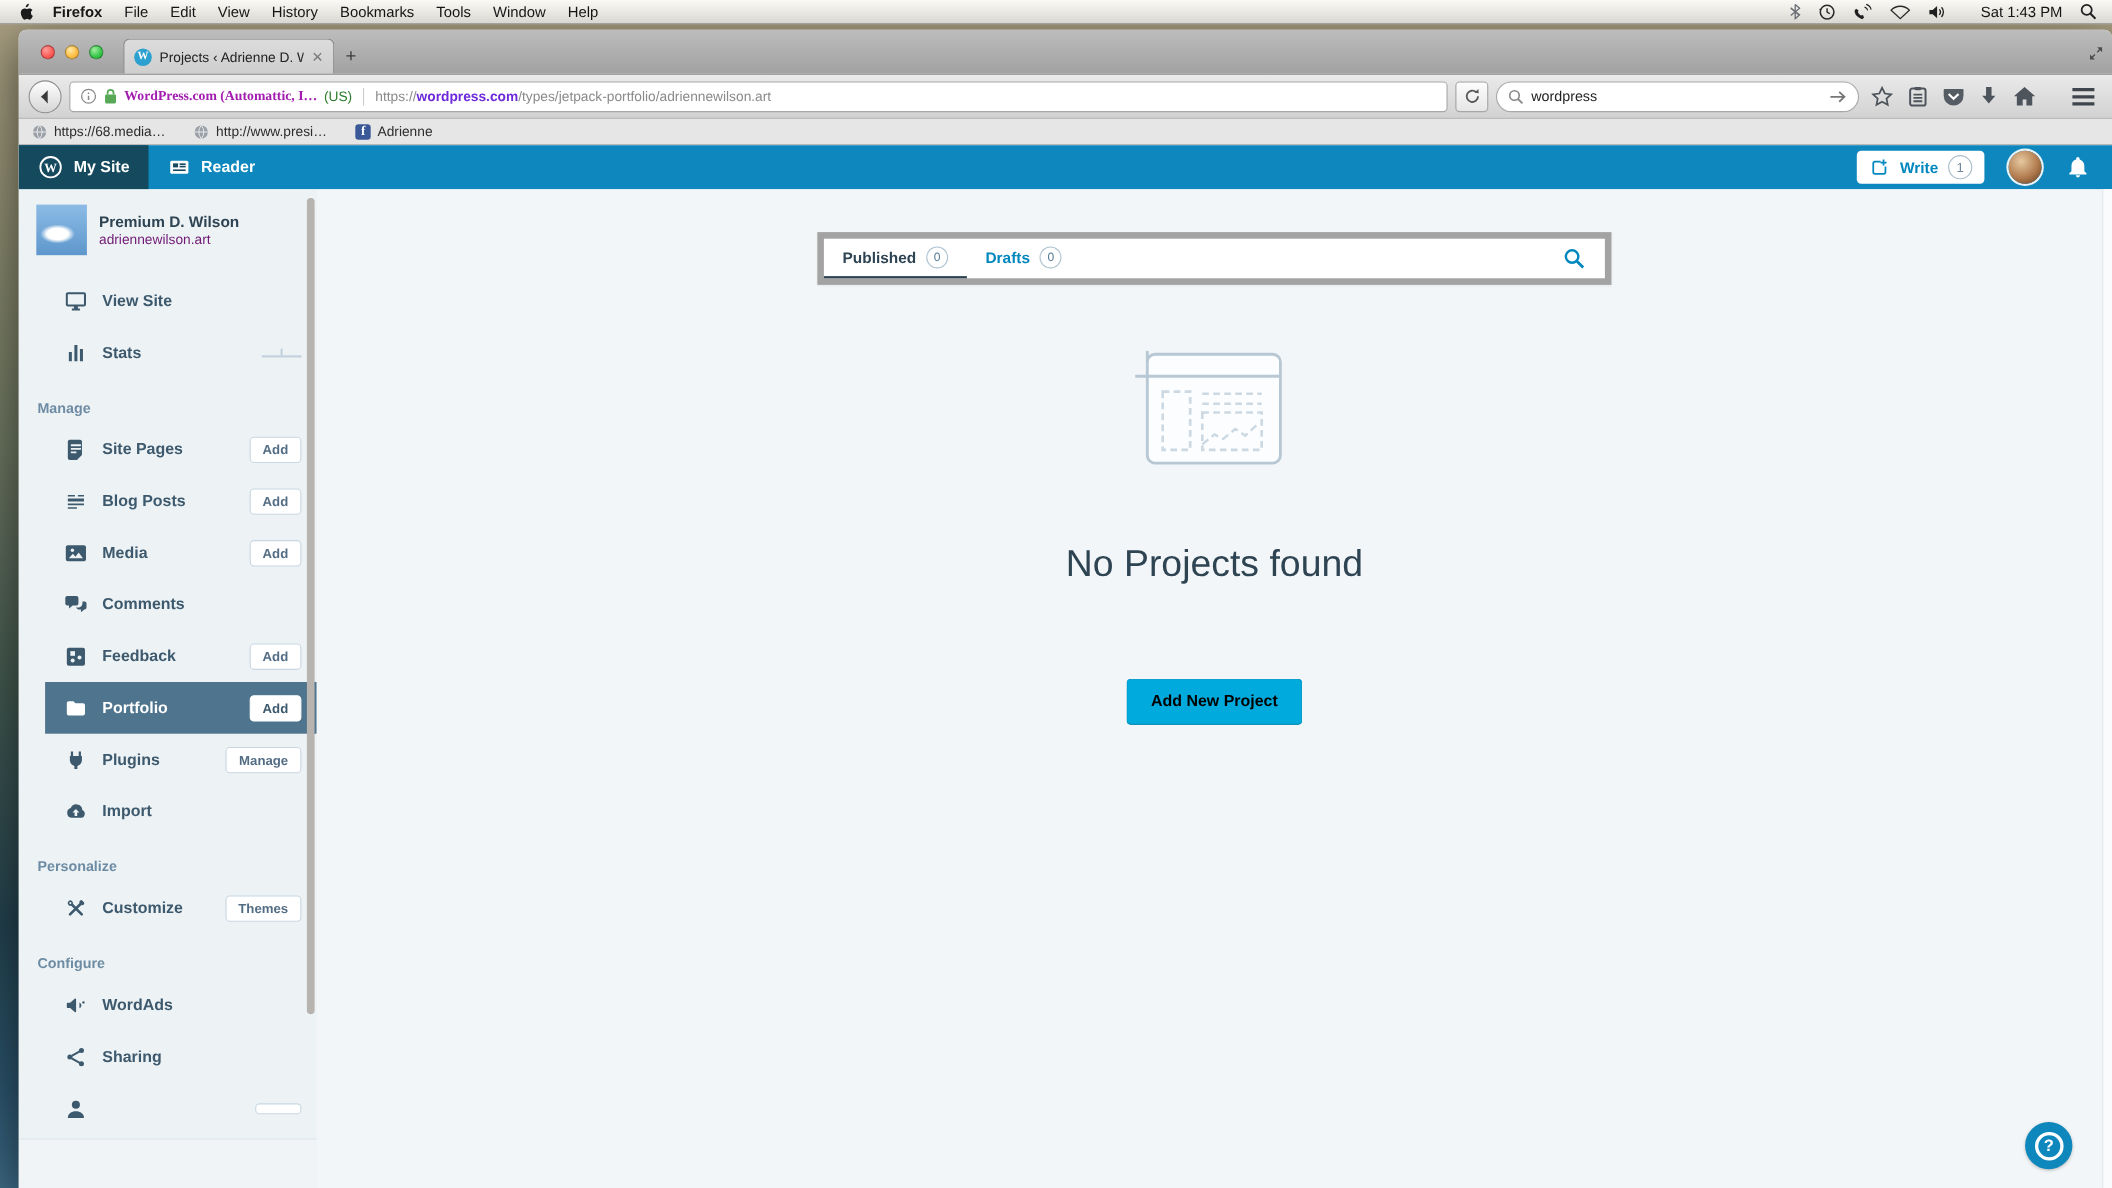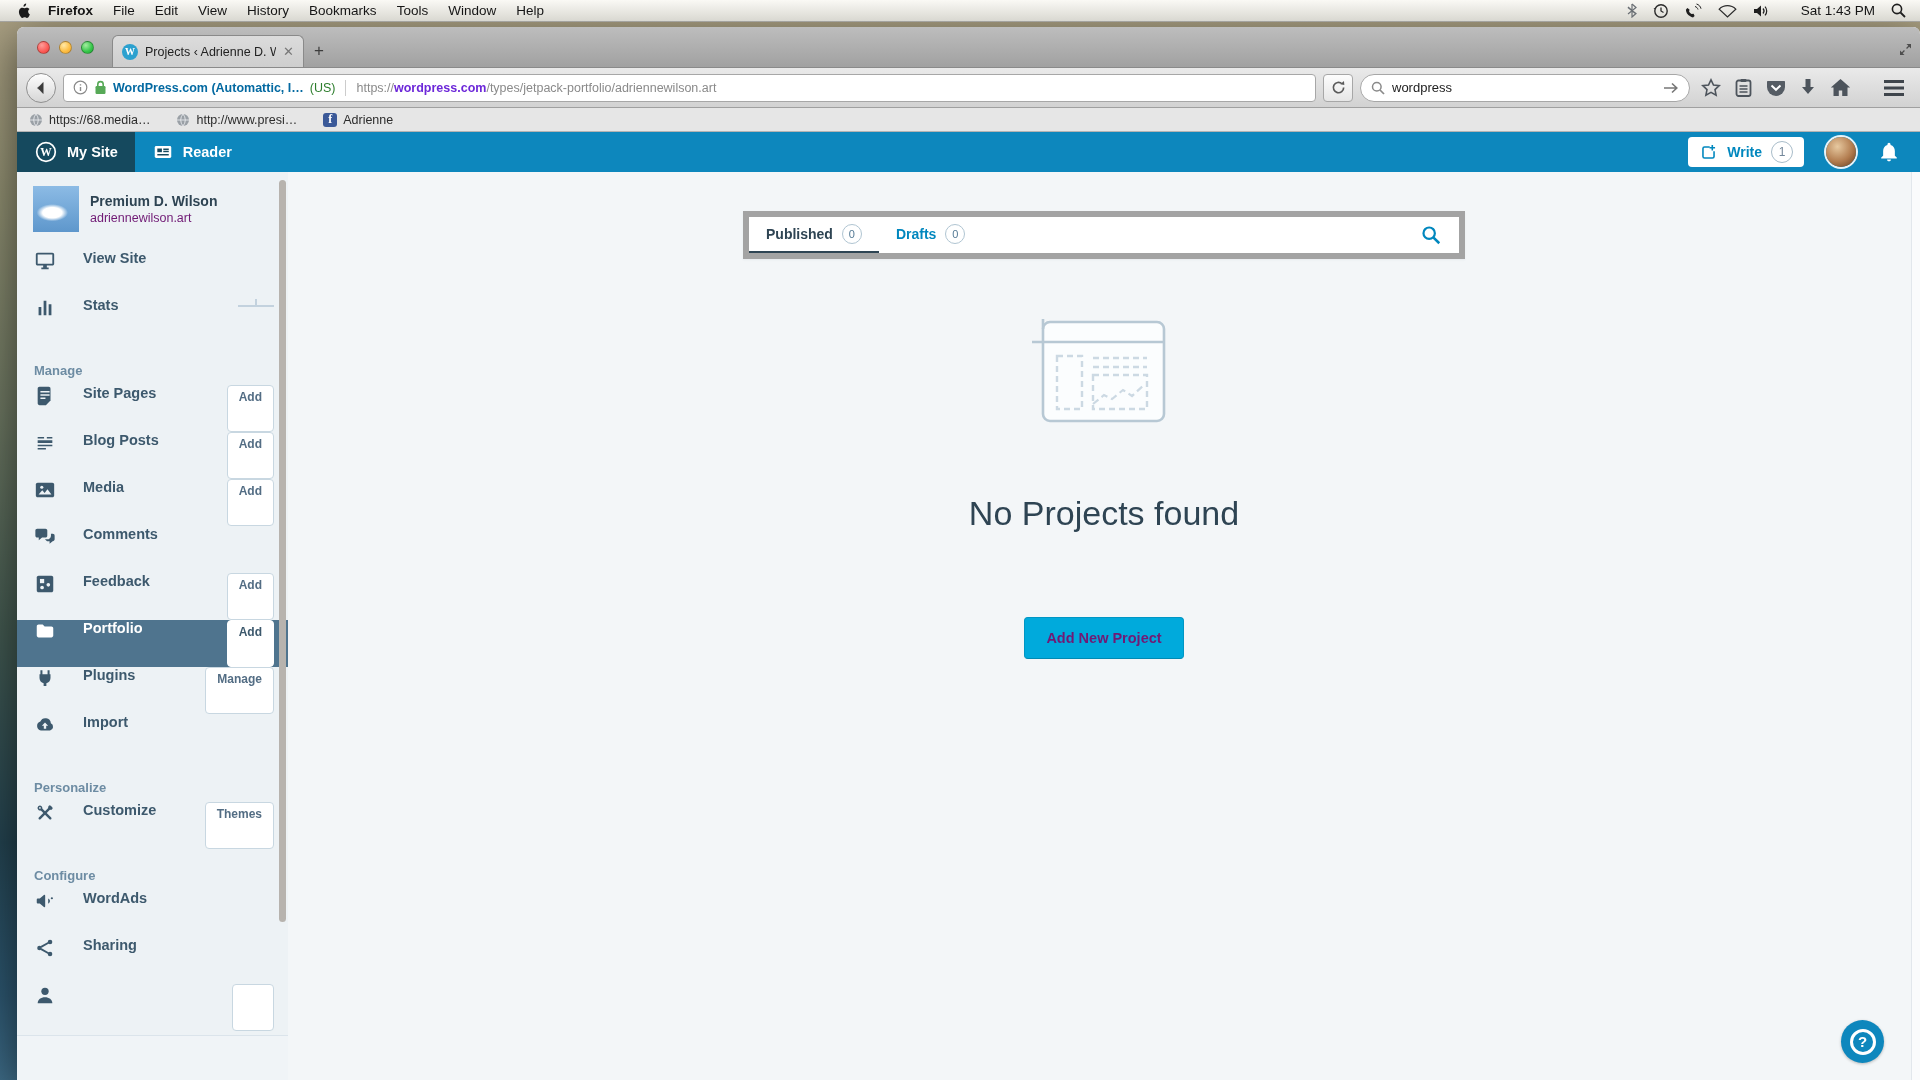--- a/index.html
+++ b/index.html
@@ -44,21 +44,21 @@
     color:#3c3c3c; font-size:17px; }
   .fullscreen-btn { position:absolute; right:8px; top:15px; color:#555; }
 
   .navbar { flex:0 0 40px; background:linear-gradient(#eaeaea,#d2d2d2); border-bottom:1px solid #a0a0a0;
     display:flex; align-items:center; padding:0 9px; gap:7px; }
   .back-btn { width:30px; height:30px; border-radius:50%; flex:0 0 30px;
     background:linear-gradient(#fefefe,#d6d6d6); border:1px solid #909090;
     display:flex; align-items:center; justify-content:center; color:#3a3a3a; }
   .urlbar { flex:1; height:28px; background:#fff; border:1px solid #a7a7a7; border-radius:4px;
     display:flex; align-items:center; padding:0 9px; gap:6px; font-size:12.5px; overflow:hidden; }
-  .identity-name { color:#0369a1; font-weight:bold; white-space:nowrap; }
+  .identity-name { color:#a21caf; font-weight:bold; white-space:nowrap;font-family:Liberation Serif, serif; }
   .identity-region { color:#2c7d2c; white-space:nowrap; }
   .url-divider { width:1px; height:16px; background:#ccc; margin:0 4px; flex:0 0 1px; }
   .url-text { white-space:nowrap; color:#8a8a8a; }
   .url-text b { color:#6d28d9; font-weight:bold; }
   .reload-btn { flex:0 0 30px; width:30px; height:28px; border:1px solid #a7a7a7; border-radius:4px;
     background:linear-gradient(#fdfdfd,#e6e6e6); display:flex; align-items:center; justify-content:center; color:#555; }
   .searchbar { flex:0 0 330px; width:330px; height:28px; background:#fff; border:1px solid #a7a7a7;
     border-radius:14px; display:flex; align-items:center; gap:7px; padding:0 10px; font-size:13px; color:#222; }
   .search-text { flex:1; }
   .navicons { display:flex; align-items:center; gap:13px; padding:0 6px 0 4px; color:#4d545c; }
@@ -91,22 +91,22 @@
   .sb-scrollthumb { position:absolute; right:2px; top:8px; width:7px; height:742px;
     background:#b7b3ae; border-radius:4px; z-index:5; }
   .profile { display:flex; align-items:center; gap:11px; padding:14px 16px; flex:0 0 74px; }
   .site-icon { width:46px; height:46px; flex:0 0 46px;
     background:radial-gradient(ellipse 55% 30% at 42% 58%, #ffffff 0 38%, rgba(255,255,255,0) 62%),
                linear-gradient(#8cbbe5,#5e97cc); }
   .profile-name { font-size:14px; font-weight:bold; color:#2e4453; }
   .profile-domain { font-size:12.5px; color:#701a75; margin-top:2px; }
 
   .menu { flex:1; overflow:hidden; padding-top:4px; }
-  .item { height:47px; display:flex; gap:27px; padding:0 14px 0 17px;
-    color:#3d596d; font-size:14.5px; font-weight:bold; }
+  .item { height:47px; display:flex; align-items:center; gap:13px; padding:0 14px 0 17px;
+    color:#3d596d; font-size:14.5px; font-weight:bold;margin-left:24px; }
   .item svg.gi { width:22px; height:22px; flex:0 0 22px; fill:#3d596d; }
   .action-btn { margin-left:auto; background:#fff; border:1px solid #c8d7e1; border-radius:4px;
     font-size:12px; font-weight:bold; color:#536d84; padding:4px 11px; min-width:42px; text-align:center; }
   .badge-text { margin-left:auto; color:#87a6bc; font-size:13px; font-weight:bold; }
   .item.selected { background:#4f748e; color:#fff; }
   .item.selected svg.gi { fill:#fff; }
   .item.selected .action-btn { color:#3d596d; border-color:#fff; }
   .section-header { padding:19px 17px 7px; font-size:13px; font-weight:bold; color:#6d8ca3; }
   .sparkline { margin-left:auto; width:36px; height:12px; position:relative; }
   .sparkline:before { content:""; position:absolute; left:0; right:0; bottom:2px; height:2px; background:#c3d2de; }
@@ -124,21 +124,21 @@
   .tab-item.active { color:#2e4453; border-bottom-color:#2e4453; }
   .tab-item.link { color:#0087be; }
   .count-badge { width:20px; height:20px; border-radius:50%; border:1px solid #b0c5d2;
     color:#537994; font-size:11px; font-weight:normal; display:flex; align-items:center; justify-content:center; }
   .card-search { margin-left:auto; display:flex; align-items:center; padding-right:17px; }
 
   .empty { display:flex; flex-direction:column; align-items:center;gap:38px; }
   .empty-illustration { margin-top:60px; }
   .empty-title { margin-top:30px; font-size:34px; color:#2e4453; font-weight:normal; }
   .primary-btn { margin-top:46px; background:#00aadc; border:1px solid #0096c4; border-bottom-color:#008ab3;
-    border-radius:4px; color:#701a75; font-weight:bold; font-size:14.5px; padding:12px 21px; }
+    border-radius:4px; color:#000000; font-weight:bold; font-size:14.5px; padding:12px 21px; }
 
   .page-scrollbar { position:absolute; right:0; top:40px; bottom:0; width:9px;
     background:#fafbfc; border-left:1px solid #e2e7ec; }
 
   .help-fab { position:absolute; right:36px; bottom:17px; width:43px; height:43px; border-radius:50%;
     background:#0e87bd; display:flex; align-items:center; justify-content:center; box-shadow:0 1px 3px rgba(0,0,0,.25); }
   .help-ring { width:26px; height:26px; border-radius:50%; border:3px solid #fff;
     display:flex; align-items:center; justify-content:center; color:#fff; font-size:15px; font-weight:bold; }
 </style>
 </head>

